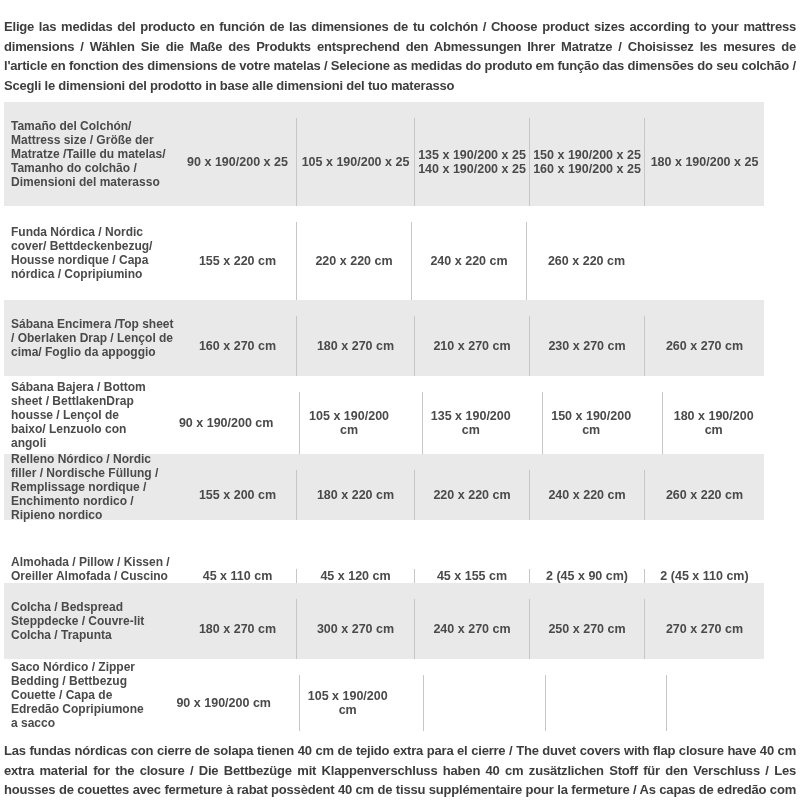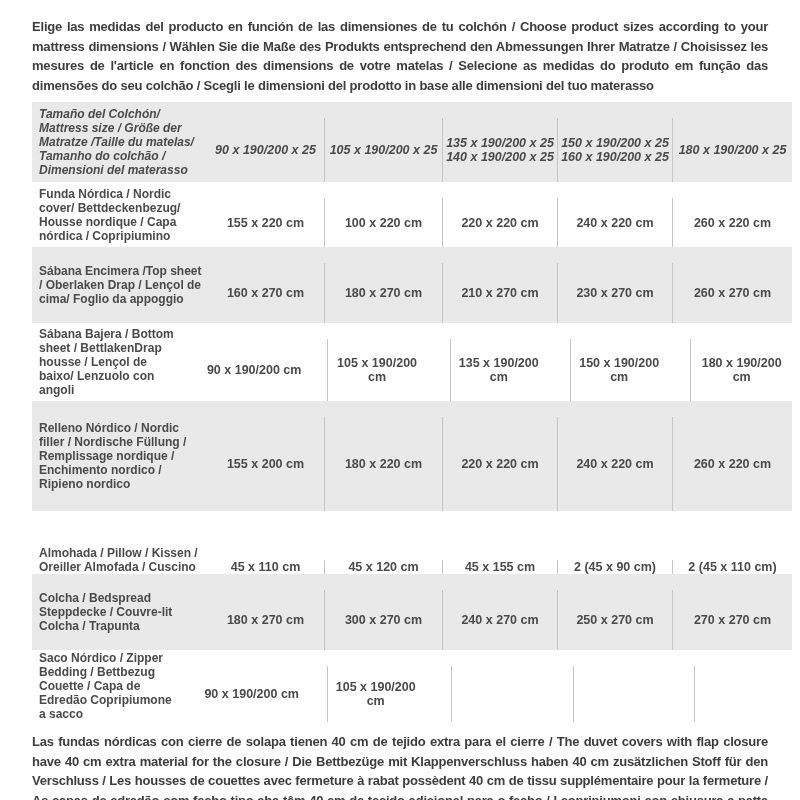--- a/index.html
+++ b/index.html
@@ -9,44 +9,44 @@
     --text:#3d3d3d;
     --cell-text:#4a4a4a;
   }
   *{box-sizing:border-box;margin:0;padding:0;}
   html,body{width:800px;height:800px;background:#fff;overflow:hidden;}
   body{
     font-family:"Liberation Sans", sans-serif;
     font-weight:700;
     color:var(--text);
   }
-  .page{width:800px;height:800px;padding:0 32px;}
+  .page{width:800px;height:800px;padding:0 4px;}
   .intro{
     padding-top:17px;
     font-size:13px;
     line-height:19.5px;
     text-align:justify;
     letter-spacing:-0.2px;
     color:var(--text);
   }
   .table{
     margin-top:7px;
     width:760px;
   }
   .row{
     display:flex;
     width:760px;
     background:var(--row-bg);
   }
   .row.gray{background:var(--row-alt-bg);}
-  .row:nth-child(1){height:80px;font-style:italic;}
-  .row:nth-child(2){height:65px;}
+  .row:nth-child(1){height:104px;}
+  .row:nth-child(2){height:94px;}
   .row:nth-child(3){height:76px;justify-content:flex-end;}
   .row:nth-child(4){height:78px;gap:23px;}
-  .row:nth-child(5){height:110px;}
+  .row:nth-child(5){height:66px;}
   .row:nth-child(6){height:63px;align-items:flex-end;}
   .row:nth-child(7){height:76px;}
   .row:nth-child(8){height:72px;gap:28px;}
   .cell{
     display:flex;
     align-items:center;
     font-size:12px;
     line-height:14px;
     color:var(--cell-text);
   }
@@ -89,21 +89,20 @@
         <div class="cell value col2">105 x 190/200 x 25</div>
         <div class="cell value col3">135 x 190/200 x 25
 140 x 190/200 x 25</div>
         <div class="cell value col4">150 x 190/200 x 25
 160 x 190/200 x 25</div>
         <div class="cell value col5">180 x 190/200 x 25</div>
       </div>
       <div class="row white">
         <div class="cell label">Funda Nórdica /  Nordic cover/ Bettdeckenbezug/ Housse nordique  / Capa nórdica / Copripiumino</div>
         <div class="cell value col1">155 x 220 cm</div>
-        <div class="cell value col2">100 x 220 cm</div>
         <div class="cell value col3">220 x 220 cm</div>
         <div class="cell value col4">240 x 220 cm</div>
         <div class="cell value col5">260 x 220 cm</div>
       </div>
       <div class="row gray">
         <div class="cell label">Sábana Encimera /Top sheet / Oberlaken Drap / Lençol de cima/ Foglio da appoggio</div>
         <div class="cell value col1">160 x 270 cm</div>
         <div class="cell value col2">180 x 270 cm</div>
         <div class="cell value col3">210 x 270 cm</div>
         <div class="cell value col4">230 x 270 cm</div>

